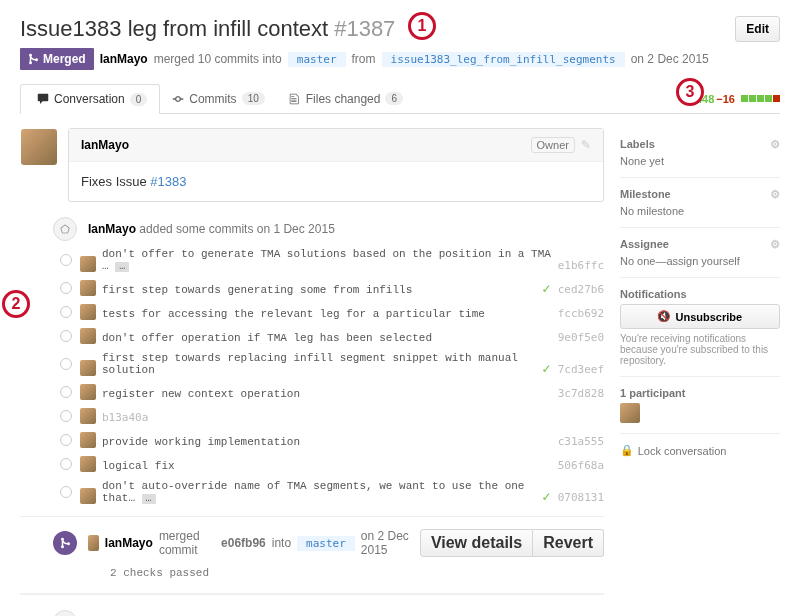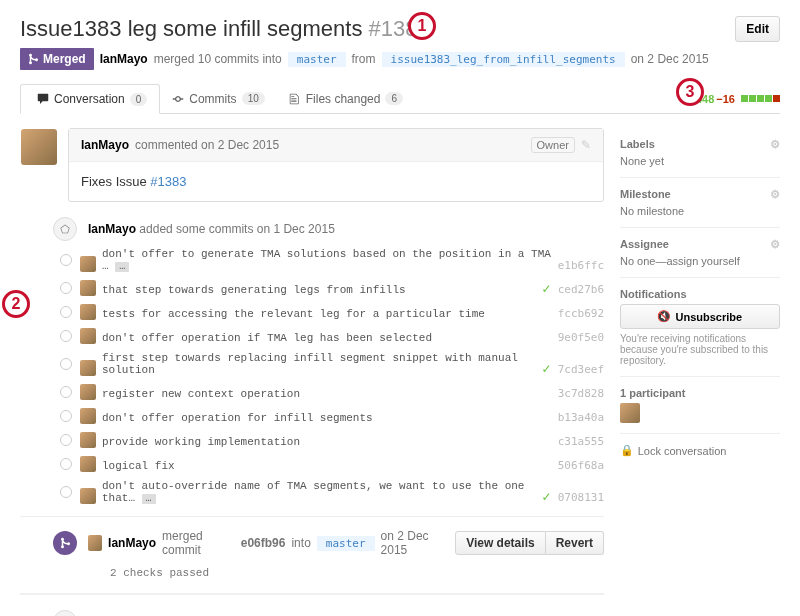--- a/index.html
+++ b/index.html
@@ -45,21 +45,21 @@
 .tl-header-content { padding-left: 28px; }
 .mini-avatar { width: 16px; height: 16px; border-radius: 2px; background: linear-gradient(135deg,#d4a574,#8b6f47); }
 .commit-msg { font-family: Consolas, "Liberation Mono", monospace; font-size: 11px; color: #555; flex: 1; }
 .commit-hash { font-family: Consolas, monospace; font-size: 11px; color: #bbb; }
 .check-green { color: #6cc644; font-size: 12px; }
 .ellipsis { background: #ddd; border-radius: 1px; padding: 0 4px; font-size: 10px; color: #555; line-height: 10px; display: inline-block; }
 .merge-event { display: flex; align-items: center; gap: 6px; padding: 8px 0 8px 40px; font-size: 12px; color: #767676; position: relative; border-top: 1px solid #eee; margin-top: 8px; padding-top: 12px; }
 .merge-icon { width: 24px; height: 24px; border-radius: 50%; background: #6e5494; color: #fff; display: flex; align-items: center; justify-content: center; position: absolute; left: 33px; font-size: 12px; }
 .merge-content { padding-left: 28px; display: flex; align-items: center; gap: 6px; flex: 1; }
 .btn-group { display: flex; gap: 0; }
-.small-btn { padding: 4px 10px; border: 1px solid #d5d5d5; background: linear-gradient(#fcfcfc,#eee); font-size: 12px; font-weight: 600; cursor: pointer; color: #333; }
+.small-btn { padding: 4px 10px; border: 1px solid #d5d5d5; background: linear-gradient(#fcfcfc,#eee); font-size: 16px; font-weight: 600; cursor: pointer; color: #333; }
 .small-btn:first-child { border-radius: 3px 0 0 3px; }
 .small-btn:last-child { border-radius: 0 3px 3px 0; border-left: none; }
 .checks-line { padding-left: 90px; font-size: 11px; color: #767676; margin-top: 2px; font-family: Liberation Mono, monospace; }
 .ref-event { border-top: 2px solid #f0f0f0; margin-top: 14px; padding-top: 12px; }
 .unsubscribe-btn { width: 100%; padding: 5px; border: 1px solid #d5d5d5; border-radius: 3px; background: linear-gradient(#fcfcfc,#eee); font-size: 11px; font-weight: 600; cursor: pointer; display: flex; align-items: center; justify-content: center; gap: 4px; }
 .sb-note { font-size: 10px; color: #999; margin-top: 4px; }
 .participant-av { width: 20px; height: 20px; border-radius: 2px; background: linear-gradient(135deg,#d4a574,#8b6f47); margin-top: 4px; }
 .lock-row { padding-top: 10px; font-size: 11px; color: #767676; display: flex; align-items: center; gap: 4px; cursor: pointer; }
 .annotation { position: absolute; width: 28px; height: 28px; border: 3px solid #c8102e; border-radius: 50%; display: flex; align-items: center; justify-content: center; font-weight: 900; color: #c8102e; font-size: 16px; background: #fff; z-index: 100; }
 .ann1 { top: 12px; left: 408px; }
@@ -71,21 +71,21 @@
 <body>
 
 <div class="annotation ann1">1</div>
 <div class="annotation ann2">2</div>
 <div class="annotation ann3">3</div>
 
 <div class="container">
   <div class="header">
     <div>
       <div class="title-row">
-        <span class="title">Issue1383 leg some infill segments</span>
+        <span class="title">Issue1383 leg from infill context</span>
         <span class="issue-number">#1387</span>
       </div>
       <div class="merged-line">
         <span class="merged-badge">
           <svg width="11" height="12" viewBox="0 0 12 16" fill="#fff">
               <path d="M10 7c-.73 0-1.38.41-1.73 1.02V8C7.22 7.98 6 7.64 5.14 6.98c-.75-.58-1.5-1.61-1.89-2.44A1.993 1.993 0 0 0 2 .99C.89.99 0 1.89 0 3a2 2 0 0 0 1 1.72v6.56c-.59.35-1 .99-1 1.72 0 1.11.89 2 2 2a1.993 1.993 0 0 0 1-3.72V7.67c.67.7 1.44 1.27 2.3 1.69.86.42 2.03.63 2.97.64v-.02c.36.61 1 1.02 1.73 1.02 1.11 0 2-.89 2-2 0-1.11-.89-2-2-2z"></path>
             </svg>
           <span>Merged</span>
         </span>
         <strong class="user">IanMayo</strong>
@@ -133,21 +133,20 @@
       </div>
     </div>
   </div>
 
   <div class="main">
     <div class="left">
       <div class="comment-box">
         <div class="avatar-main"></div>
         <div class="comment-header">
           <strong class="user">IanMayo</strong>
-          <span>commented on 2 Dec 2015</span>
           <span class="owner-badge">Owner</span>
           <span class="pencil">✎</span>
         </div>
         <div class="comment-body">
           <span>Fixes Issue </span><a class="link-blue">#1383</a>
         </div>
       </div>
 
       <div class="timeline">
         <div class="tl-header">
@@ -159,21 +158,21 @@
         </div>
         <div id="commit-list">
             <div class="timeline-item">
     <span class="mini-avatar"></span>
     <span class="commit-msg">don't offer to generate TMA solutions based on the position in a TMA … <span class="ellipsis">…</span></span>
 
     <span class="commit-hash">e1b6ffc</span>
             </div>
             <div class="timeline-item">
     <span class="mini-avatar"></span>
-    <span class="commit-msg">that step towards generating legs from infills</span>
+    <span class="commit-msg">first step towards generating some from infills</span>
     <span class="check-green">✓</span>
     <span class="commit-hash">ced27b6</span>
             </div>
             <div class="timeline-item">
     <span class="mini-avatar"></span>
     <span class="commit-msg">tests for accessing the relevant leg for a particular time</span>
 
     <span class="commit-hash">fccb692</span>
             </div>
             <div class="timeline-item">
@@ -189,21 +188,20 @@
     <span class="commit-hash">7cd3eef</span>
             </div>
             <div class="timeline-item">
     <span class="mini-avatar"></span>
     <span class="commit-msg">register new context operation</span>
 
     <span class="commit-hash">3c7d828</span>
             </div>
             <div class="timeline-item">
     <span class="mini-avatar"></span>
-    <span class="commit-msg">don't offer operation for infill segments</span>
 
     <span class="commit-hash">b13a40a</span>
             </div>
             <div class="timeline-item">
     <span class="mini-avatar"></span>
     <span class="commit-msg">provide working implementation</span>
 
     <span class="commit-hash">c31a555</span>
             </div>
             <div class="timeline-item">

